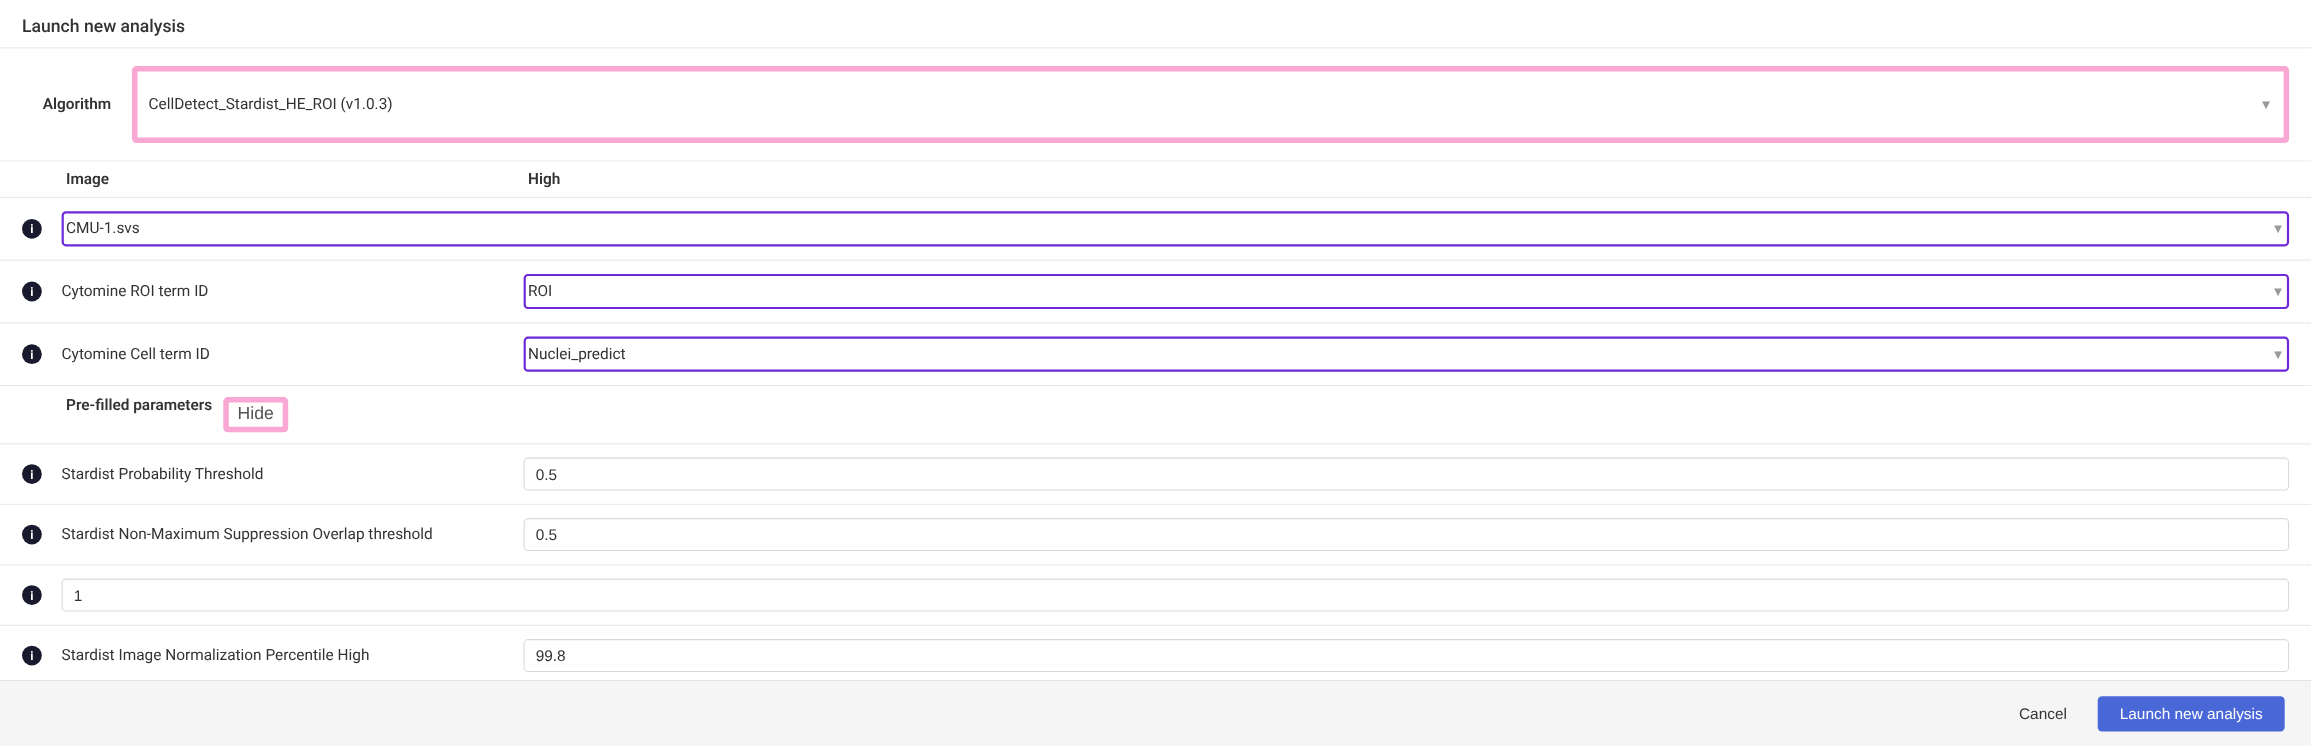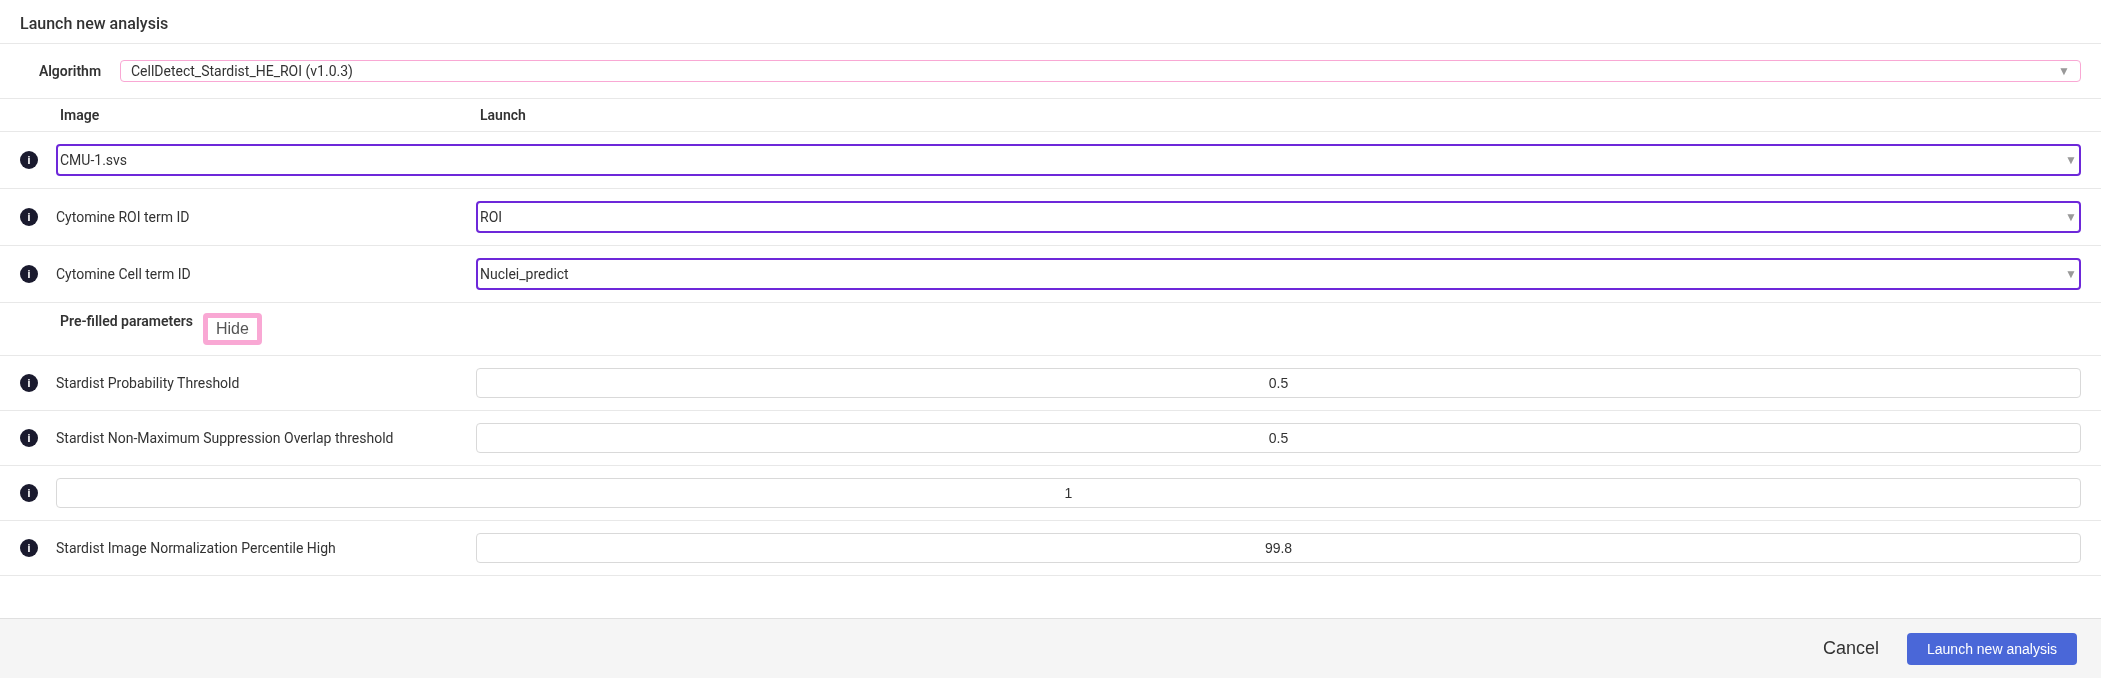--- a/index.html
+++ b/index.html
@@ -41,23 +41,23 @@
       font-weight: 600;
       width: 100px;
       flex-shrink: 0;
     }
 
     .algorithm-select {
       flex: 1;
       display: flex;
       align-items: center;
       justify-content: space-between;
-      border: 1px solid #f9a8d4;
-      border-radius: 4px;
-      padding: 2px 10px;
+      border: 5px solid #f9a8d4;
+      border-radius: 4px;
+      padding: 22px 10px;
       cursor: pointer;
       background: #fff;
     }
 
     .algorithm-select-text {
       color: #333;
     }
 
     .chevron-down {
       color: #999;
@@ -138,21 +138,20 @@
 
     .param-value-input {
       flex: 1;
       border: 1px solid #d9d9d9;
       border-radius: 4px;
       padding: 6px 10px;
       font-size: 14px;
       color: #333;
       background: #fff;
       outline: none;
-      text-align: center;
     }
 
     .prefilled-header {
       display: flex;
       align-items: flex-start;
       padding: 10px 20px 10px 60px;
       border-bottom: 1px solid #e8e8e8;
       background: #fff;
       gap: 10px;
     }
@@ -185,21 +184,21 @@
       align-items: center;
       justify-content: flex-end;
       padding: 0 24px;
       gap: 12px;
     }
 
     .cancel-btn {
       background: none;
       border: none;
       color: #333;
-      font-size: 18px;
+      font-size: 14px;
       cursor: pointer;
       padding: 8px 16px;
     }
 
     .launch-btn {
       background: #4a67d8;
       color: #fff;
       border: none;
       border-radius: 4px;
       padding: 8px 20px;
@@ -223,21 +222,21 @@
     <div class="algorithm-row">
       <div class="algorithm-label">Algorithm</div>
       <div class="algorithm-select">
         <span class="algorithm-select-text">CellDetect_Stardist_HE_ROI (v1.0.3)</span>
         <span class="chevron-down">▼</span>
       </div>
     </div>
 
     <div class="table-header">
       <div class="col-name">Image</div>
-      <div class="col-value">Launch</div>
+      <div class="col-value">High</div>
     </div>
 
     <div id="main-params">
         <div class="param-row">
       <div class="param-info-icon">
         <div class="info-circle">i</div>
       </div>
       <div class="param-value-container">
         <span class="param-value-text">CMU-1.svs</span>
         <span class="chevron-down">▼</span>

